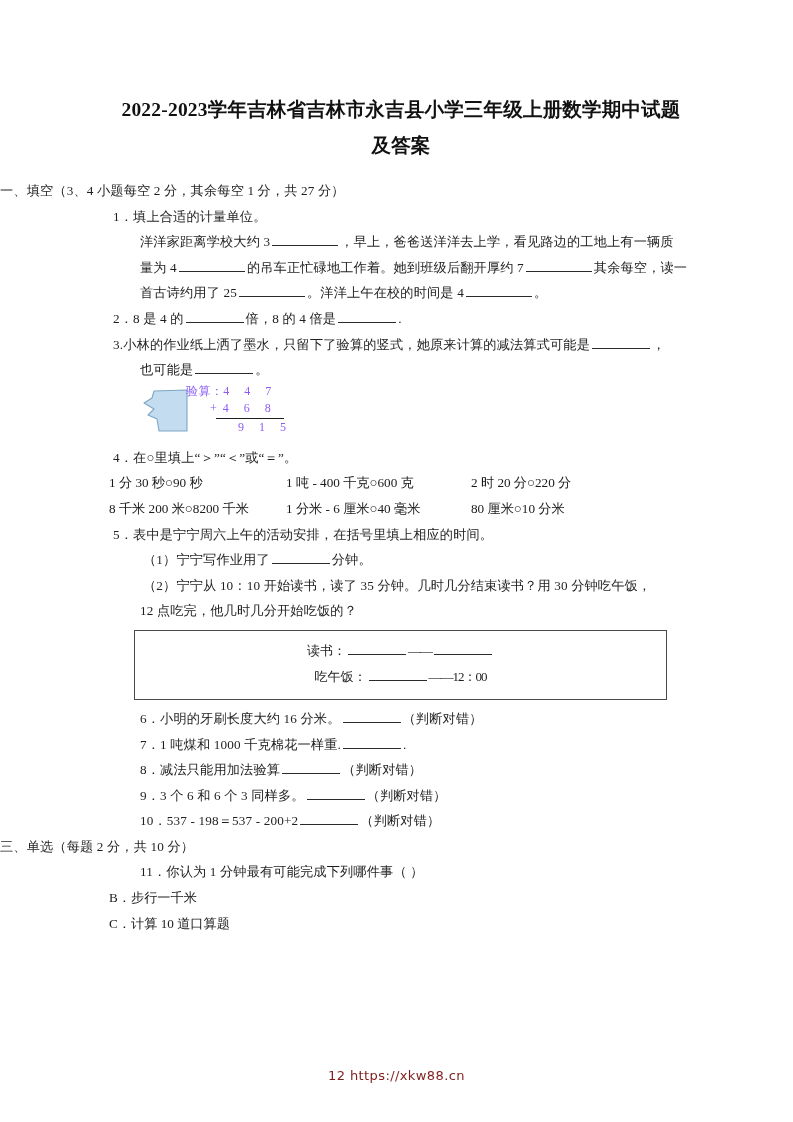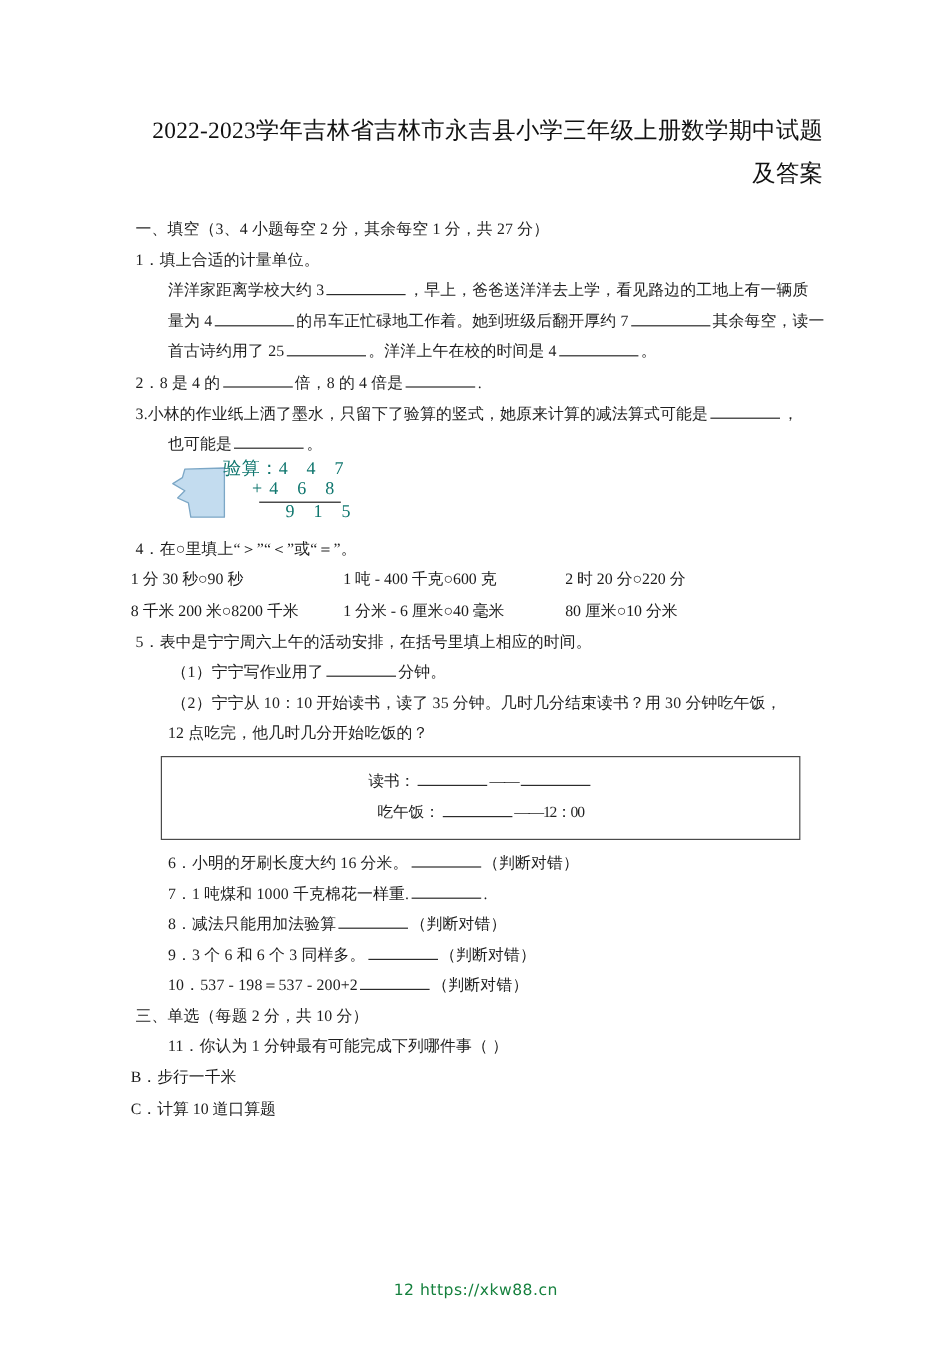--- a/index.html
+++ b/index.html
@@ -22,43 +22,42 @@
     height: 1122px;
   }
 
   
   .doc-title {
     position: absolute;
     left: 116px;
     top: 92px;
     width: 570px;
     font-size: 19.5px;
-    font-weight: normal;
+    font-weight: bold;
     line-height: 36px;
     letter-spacing: 0.2px;
     color: #111111;
-    text-align: right;
+    text-align: center;
   }
 
   
   .body-wrap {
     position: absolute;
     left: 0;
     top: 178px;
     width: 793px;
   }
   .line {
     font-size: 13.2px;
     line-height: 25.6px;
     color: #1e1e1e;
     white-space: nowrap;
     letter-spacing: 0.15px;
   }
   .sec-head {
-    margin-left: 113px;
   }
   .q {
     margin-left: 113px;
   }
   .q-ind {
     margin-left: 140px;
   }
   .q-ind2 {
     margin-left: 143px;
   }
@@ -95,23 +94,23 @@
     position: absolute;
     left: 141px;
     top: 2px;
     width: 54px;
     height: 48px;
   }
   .vsum {
     position: absolute;
     left: 186px;
     top: 0px;
-    font-size: 15px;
+    font-size: 12px;
     line-height: 17px;
-    color: #0f766e;
+    color: #8b5cf6;
     white-space: nowrap;
   }
   .vsum .lbl { letter-spacing: 0.4px; }
   .vsum .row2 { margin-left: 24px; }
   .vsum .rule {
     border-bottom: 1.2px solid #1e1e1e;
     width: 68px;
     margin-left: 30px;
     height: 1px;
   }
@@ -139,21 +138,21 @@
   .dash { letter-spacing: -1px; }
 
   
   .footer {
     position: absolute;
     left: 0;
     top: 1068px;
     width: 793px;
     text-align: center;
     font-size: 13px;
-    color: #15803d;
+    color: #7f1d1d;
     font-family: "DejaVu Sans", "Liberation Sans", sans-serif;
     letter-spacing: 0.4px;
   }
 </style>
 </head>
 <body>
 
 <div class="page">
 
   <div class="doc-title">2022-2023学年吉林省吉林市永吉县小学三年级上册数学期中试题及答案</div>

